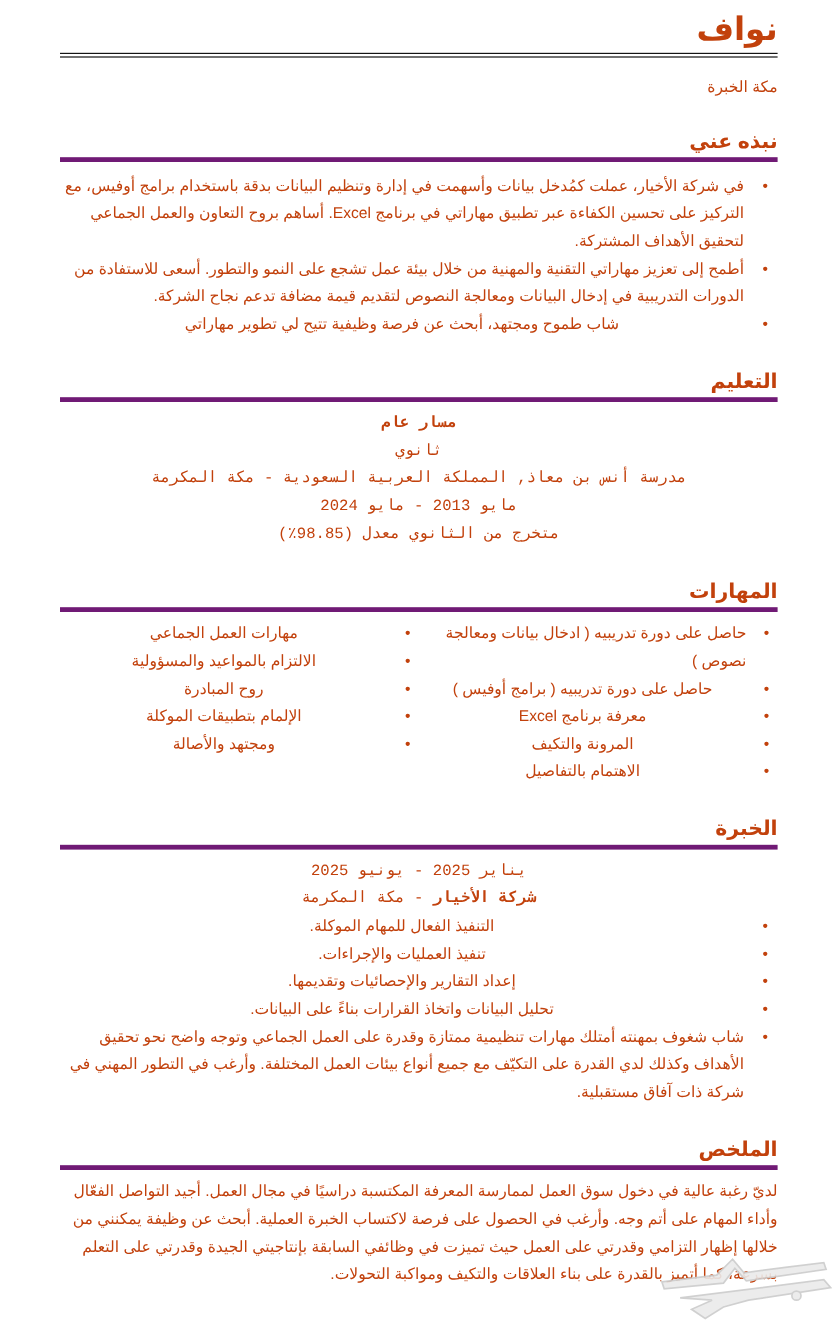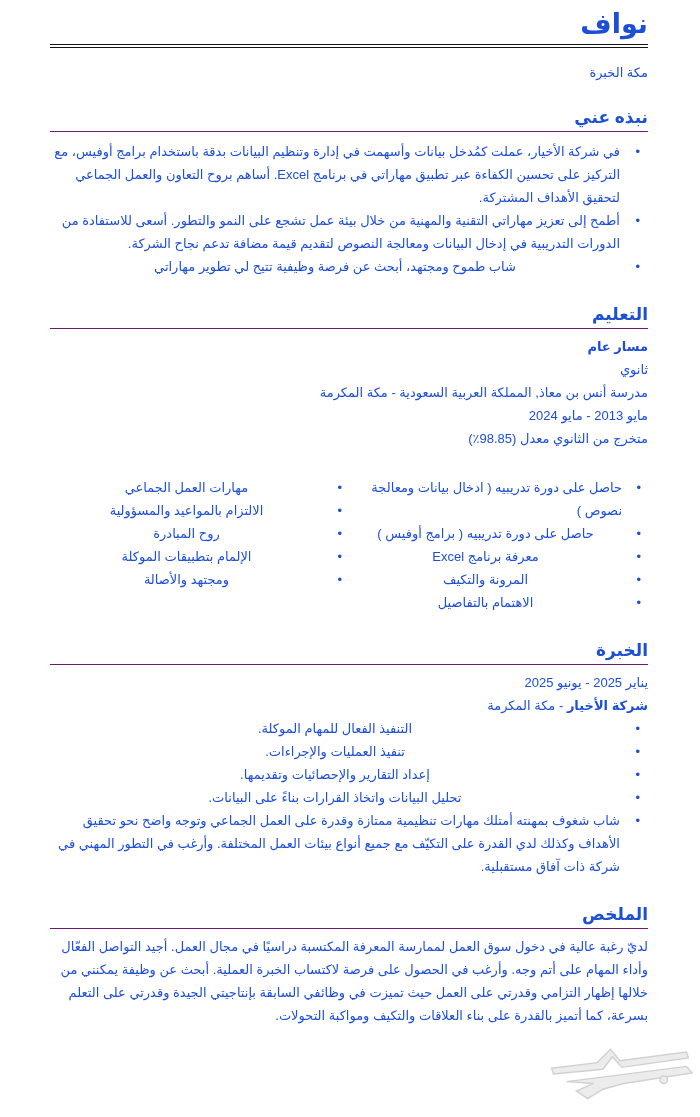--- a/index.html
+++ b/index.html
@@ -6,21 +6,21 @@
   .page {
     position: relative;
     width: 700px;
     height: 1117px;
     box-sizing: border-box;
     background: #ffffff;
     direction: rtl;
     padding: 8px 52px 0 50px;
     overflow: hidden;
     font-family: "Liberation Sans", "DejaVu Sans", sans-serif;
-    color: #1d4ed8;
+    color: #c2410c;
   }
   
   .name {
     font-size: 27px;
     line-height: 32px;
     font-weight: bold;
     padding-bottom: 4px;
     border-bottom: 4px double #141414;
   }
   .location {
@@ -28,21 +28,21 @@
     font-size: 13px;
     line-height: 17px;
   }
   
   .section { margin-top: 26px; }
   .section-title {
     font-size: 17px;
     line-height: 21px;
     font-weight: bold;
     padding-bottom: 3px;
-    border-bottom: 1px solid #701a75;
+    border-bottom: 4px solid #701a75;
   }
   .section-body {
     margin-top: 8px;
     font-size: 13px;
     line-height: 23px;
   }
   .section-body.tight { margin-top: 6px; }
   
   .bli {
     position: relative;
@@ -50,21 +50,21 @@
     text-align: center;
   }
   .bli::before {
     content: "\2022";
     position: absolute;
     right: 8px;
     top: 0;
   }
   .bli.center { text-align: right; }
   
-  .line { text-align: right; }
+  .line { text-align: center; font-family: Liberation Mono, monospace; }
   .b { font-weight: bold; }
   
   .skills-cols { display: flex; }
   .skills-col { width: 50%; box-sizing: border-box; }
   .skills-col .bli { padding-right: 26px; }
   .skills-col .bli::before { right: 7px; }
   
   .summary-text { text-align: right; }
   
   .watermark {
@@ -102,20 +102,21 @@
     <div class="section-body tight">
       <div class="line b">مسار عام</div>
       <div class="line">ثانوي</div>
       <div class="line">مدرسة أنس بن معاذ, المملكة العربية السعودية - مكة المكرمة</div>
       <div class="line">مايو 2013 - مايو 2024</div>
       <div class="line">متخرج من الثانوي معدل (98.85٪)</div>
     </div>
   </div>
 
   <div class="section">
+    <div class="section-title">المهارات</div>
     <div class="section-body tight skills-cols">
       <div class="skills-col">
         <div class="bli center">حاصل على دورة تدريبيه ( ادخال بيانات ومعالجة نصوص )</div>
         <div class="bli">حاصل على دورة تدريبيه ( برامج أوفيس )</div>
         <div class="bli">معرفة برنامج Excel</div>
         <div class="bli">المرونة والتكيف</div>
         <div class="bli">الاهتمام بالتفاصيل</div>
       </div>
       <div class="skills-col">
         <div class="bli">مهارات العمل الجماعي</div>

